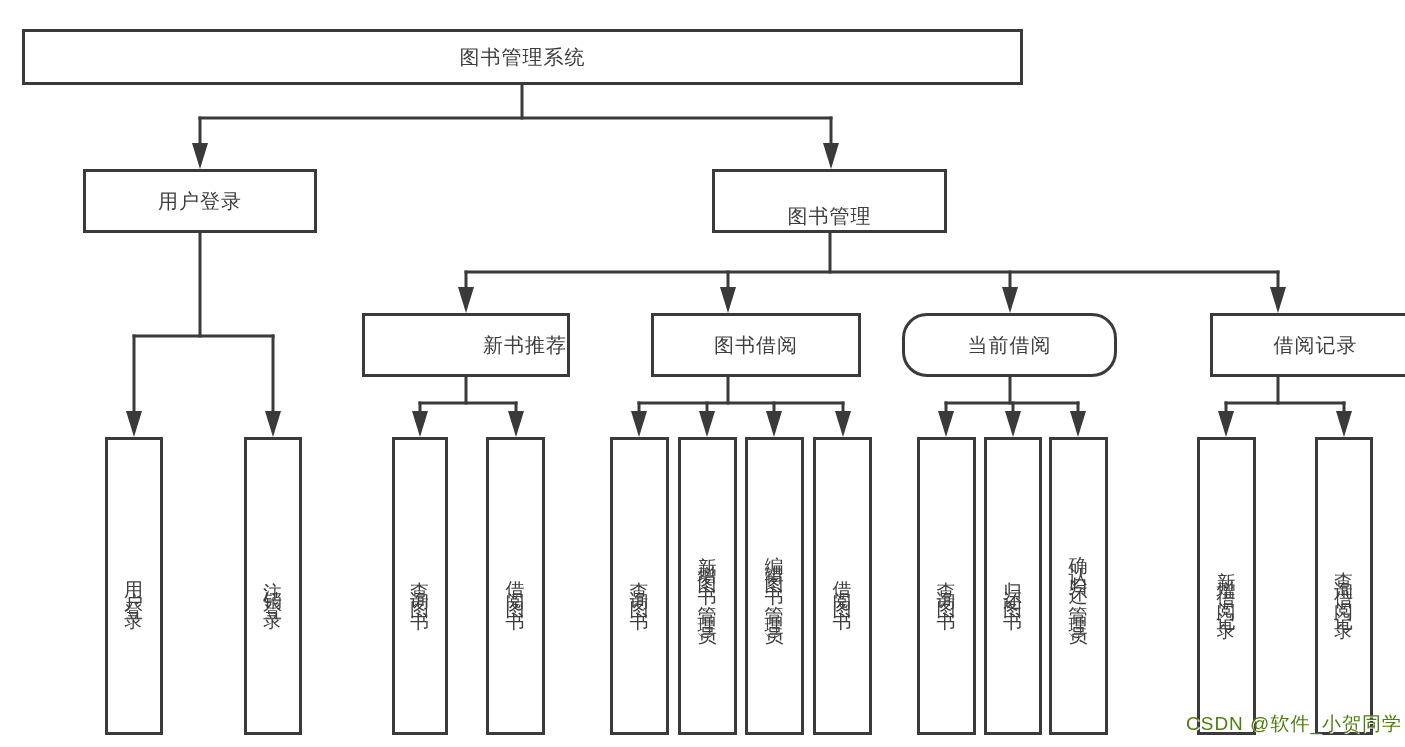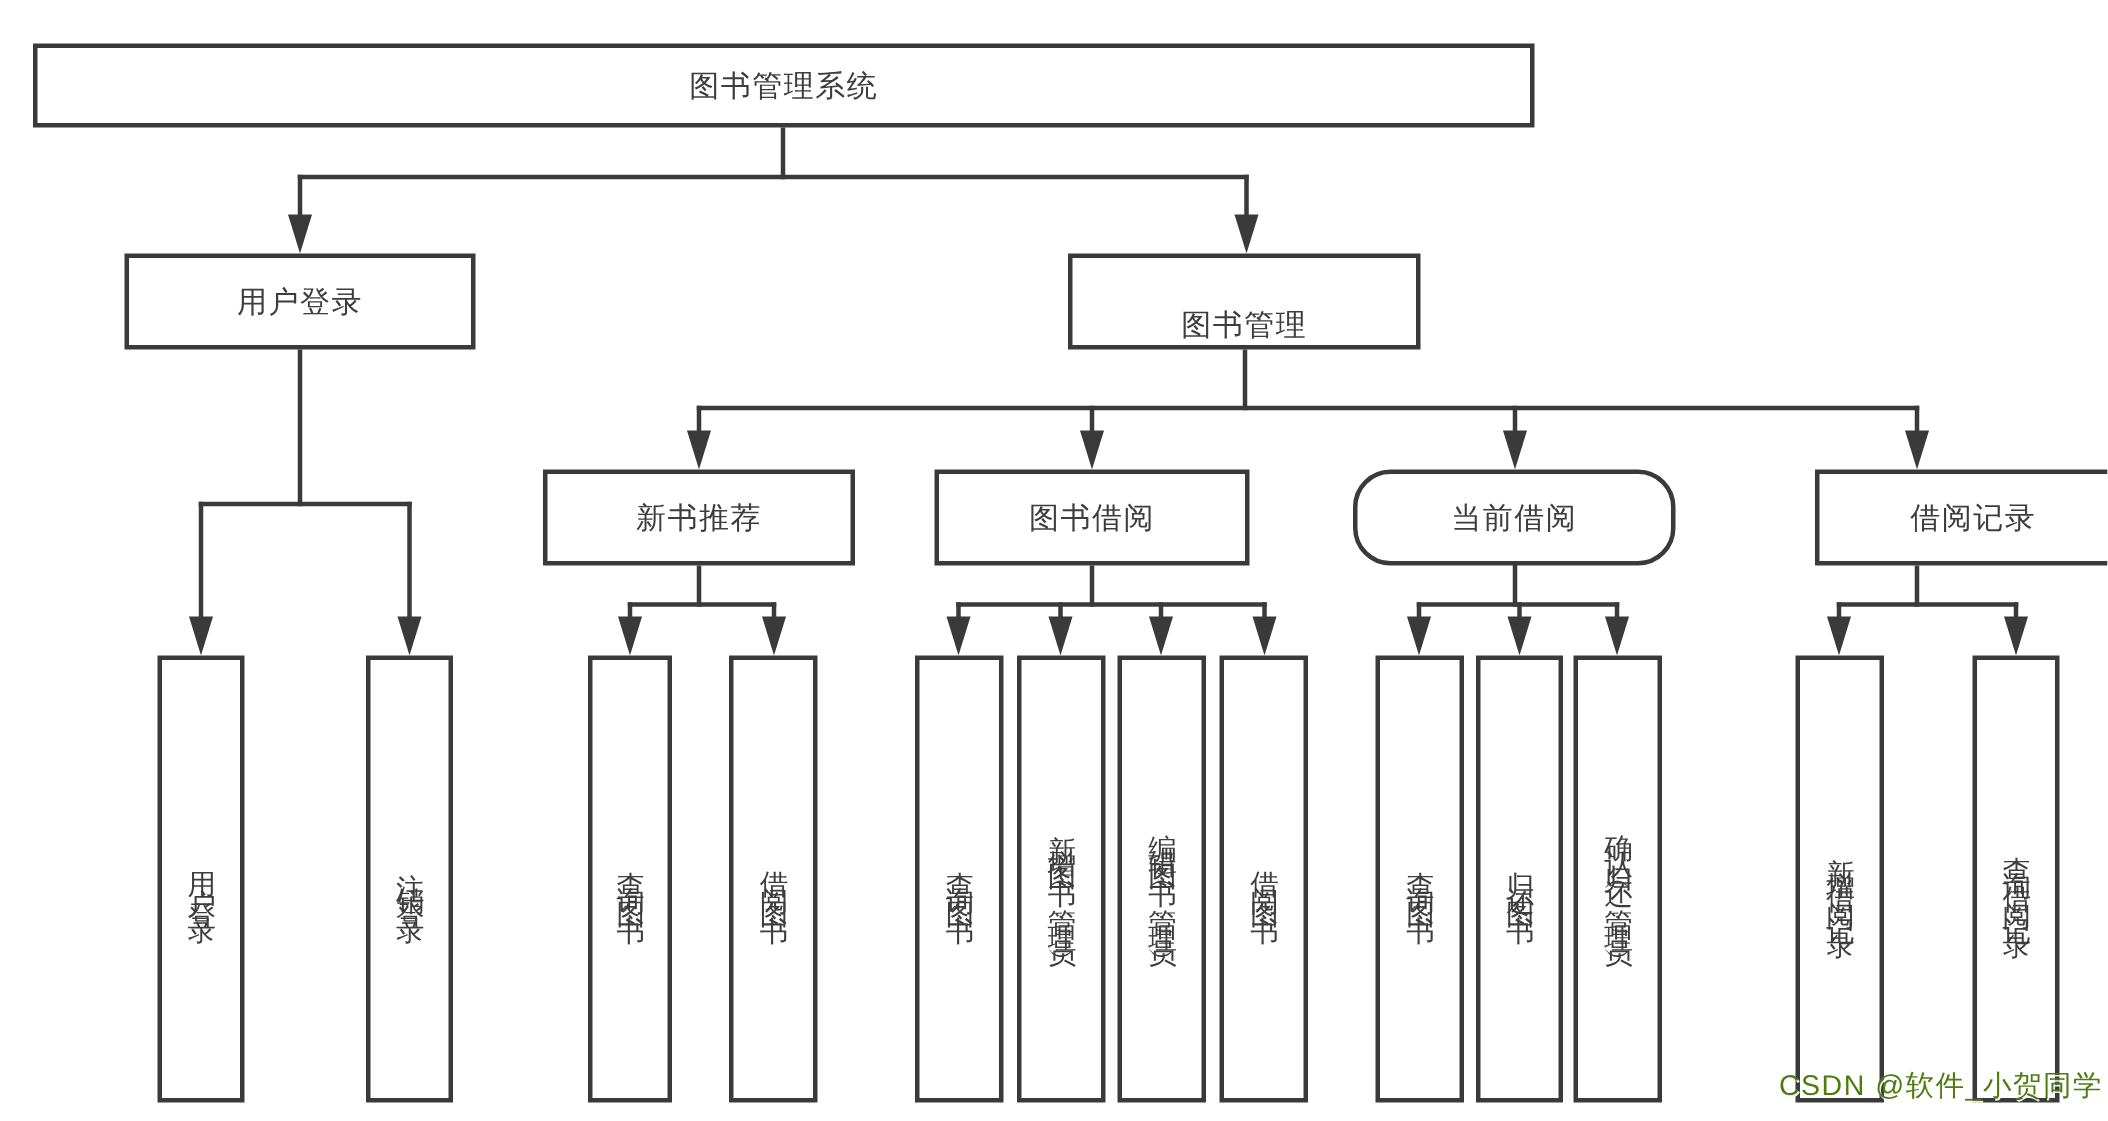--- a/index.html
+++ b/index.html
@@ -44,22 +44,22 @@
     letter-spacing: 10px;
     line-height: 1;
     white-space: nowrap;
   }
   
   .n-root  { left: 22px;   top: 13px;  width: 1001px; height: 56px; margin-top: 16px; }
   
   .n-l2a   { left: 83px;   top: 169px; width: 234px;  height: 64px; }
   .n-l2b   { left: 712px;  top: 169px; width: 235px;  height: 64px; align-items: flex-end; }
   
-  .n-l3a   { left: 362px;  top: 313px; width: 208px;  height: 64px; }
-  .n-l3b   { left: 623px;  top: 313px; width: 210px;  height: 64px; }
+  .n-l3a   { left: 362px;  top: 313px; width: 208px;  height: 64px; justify-content: flex-end; }
+  .n-l3b   { left: 651px;  top: 313px; width: 210px;  height: 64px; }
   .n-l3c   { left: 902px;  top: 313px; width: 215px;  height: 64px; border-radius: 25px; }
   .n-l3d   { left: 1173px; top: 313px; width: 211px;  height: 64px; margin-left: 37px; }
   
   .n-f01 { left: 105px;  top: 437px; width: 58px; height: 298px; }
   .n-f02 { left: 244px;  top: 437px; width: 58px; height: 298px; }
   .n-f03 { left: 392px;  top: 437px; width: 56px; height: 298px; }
   .n-f04 { left: 486px;  top: 437px; width: 59px; height: 298px; }
   .n-f05 { left: 610px;  top: 437px; width: 59px; height: 298px; }
   .n-f06 { left: 678px;  top: 437px; width: 59px; height: 298px; }
   .n-f07 { left: 745px;  top: 437px; width: 59px; height: 298px; }

